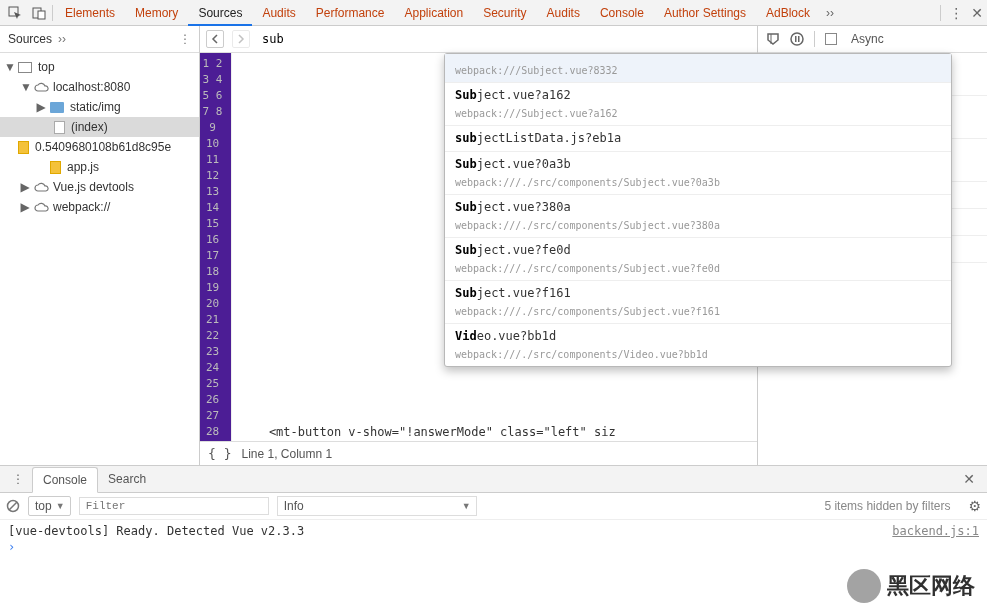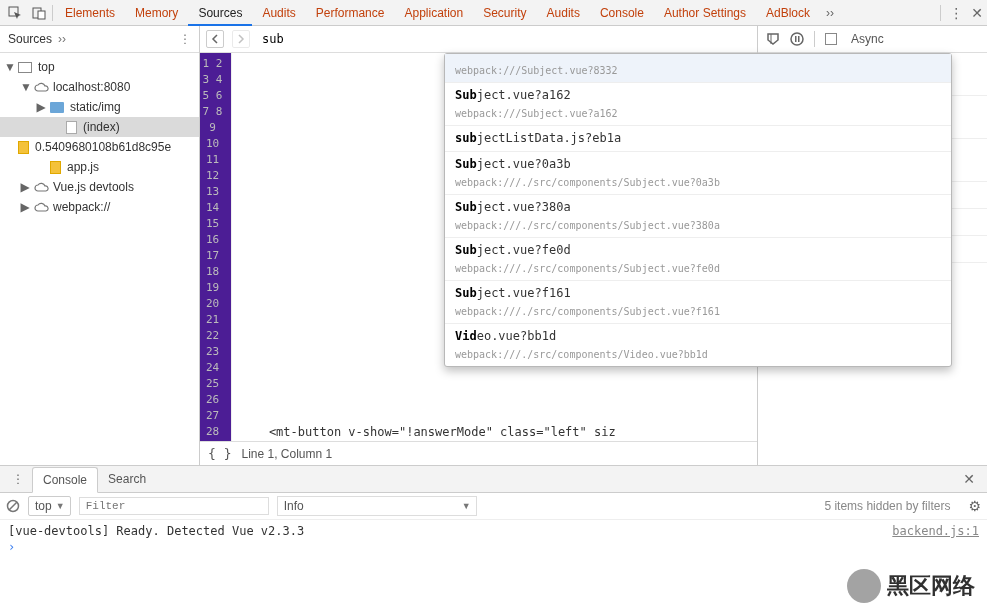--- a/index.html
+++ b/index.html
@@ -144,21 +144,21 @@
               <path d="M4 9 a3 3 0 0 1 0-6 a4 4 0 0 1 7 1 a2.5 2.5 0 0 1 1 5 Z" fill="none" stroke="#777" stroke-width="1.2"></path>
             </svg>
           </span>
           <span>localhost:8080</span>
         </div>
         <div class="tree-row" style="padding-left: 36px;">
           <span class="tw">▶</span>
           <span class="folder-ic"></span>
           <span>static/img</span>
         </div>
-        <div class="tree-row selected" style="padding-left: 52px;">
+        <div class="tree-row selected" style="padding-left: 40px;">
           <span class="tw"></span>
           <span class="doc-ic"></span>
           <span>(index)</span>
         </div>
         <div class="tree-row" style="">
           <span class="tw"></span>
           <span class="file-ic"></span>
           <span>0.5409680108b61d8c95e</span>
         </div>
         <div class="tree-row" style="padding-left: 36px;">

